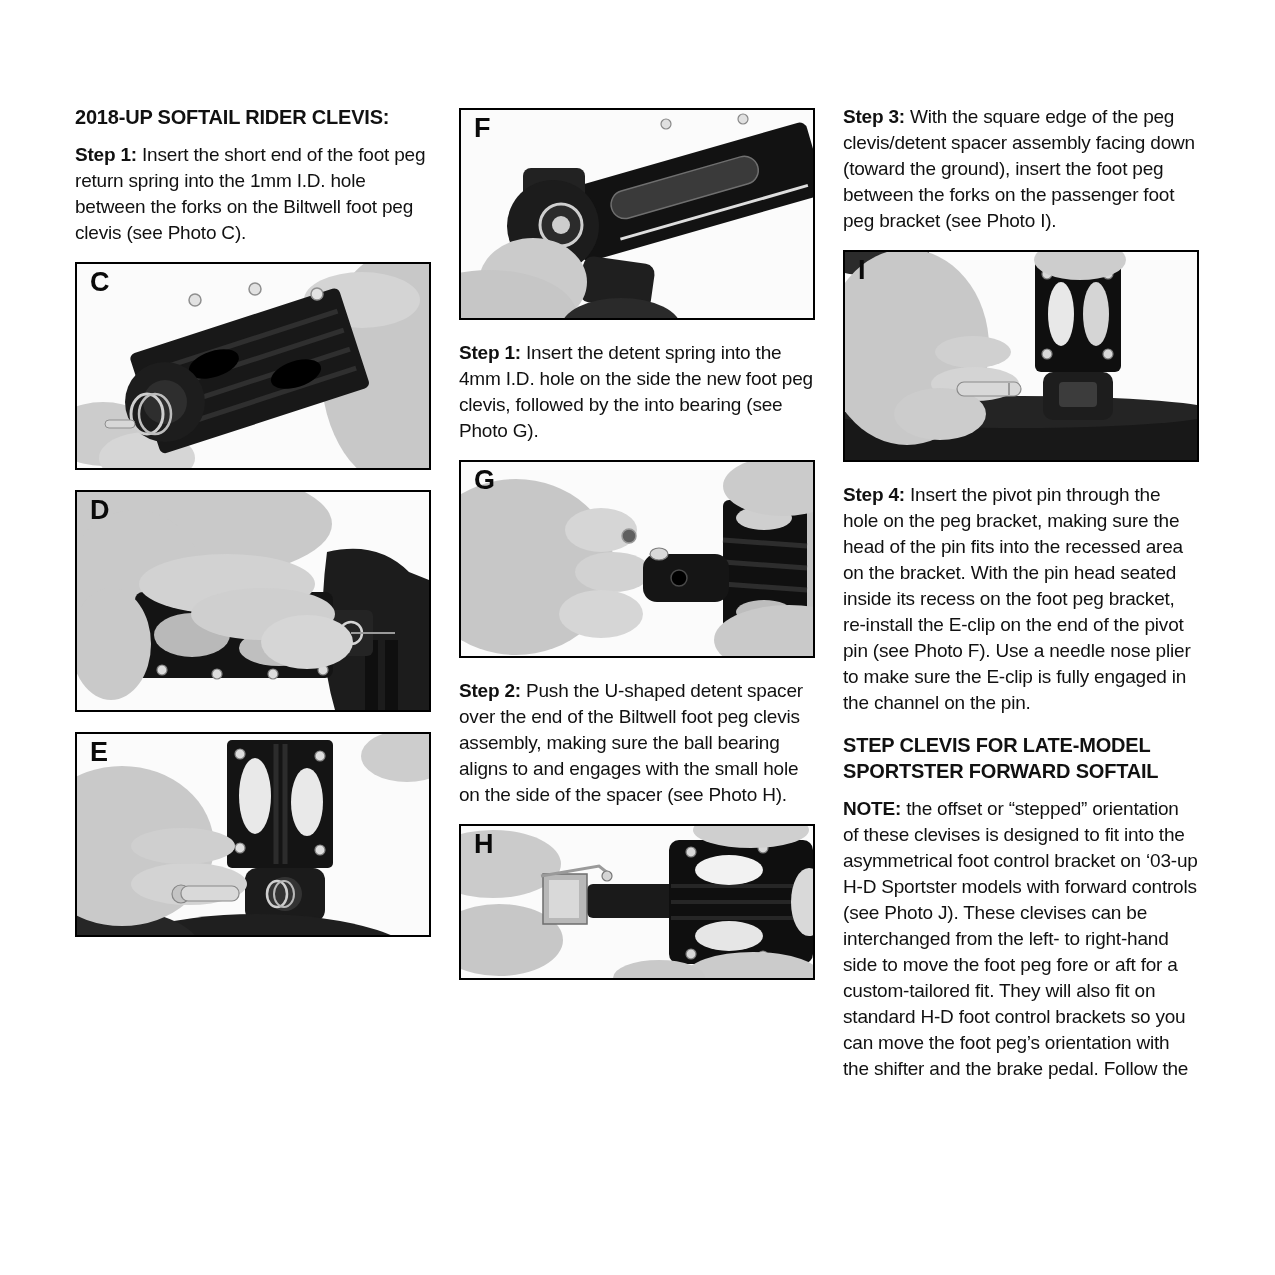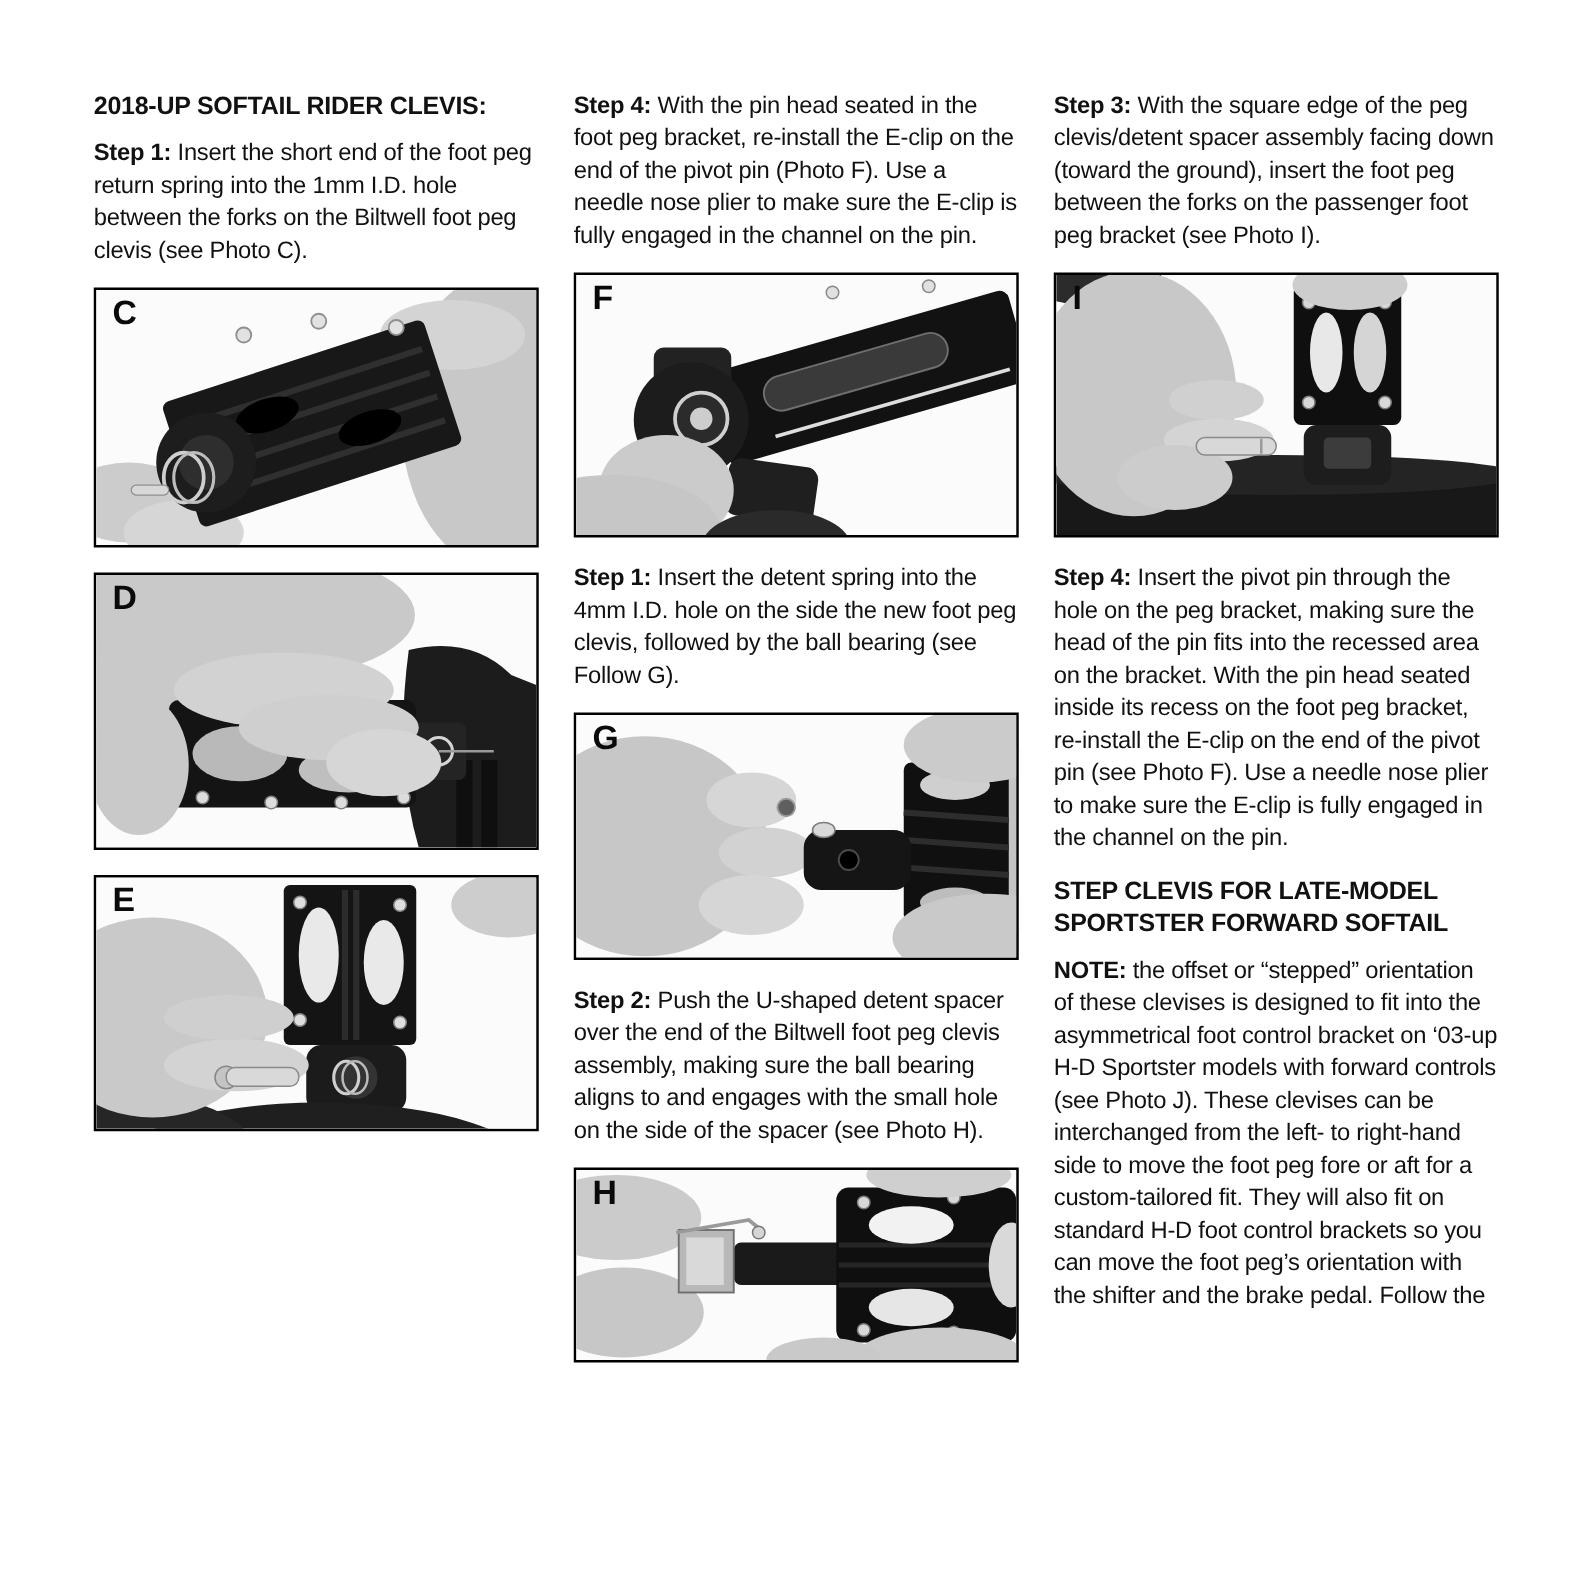--- a/index.html
+++ b/index.html
@@ -6,21 +6,21 @@
   html, body { margin: 0; padding: 0; }
   body {
     width: 1275px; height: 1275px;
     background: #ffffff;
     color: #111111;
     font-family: "Liberation Sans", sans-serif;
     overflow: hidden;
   }
   .page { position: relative; width: 1275px; height: 1275px; }
   .columns { display: flex; gap: 28px; padding: 72px 0 0 75px; }
-  .col { width: 356px; flex: 0 0 356px; }
+  .col { width: 356px; flex: 0 0 356px; margin-top: 32px; }
 
   h2.section-heading {
     font-size: 20px; line-height: 26px; font-weight: bold;
     letter-spacing: -0.2px; margin: 0 0 12px 0;
   }
   p.step {
     font-size: 19px; line-height: 26px; letter-spacing: -0.2px;
     margin: 0 0 16px 0;
   }
   p.step .lbl { font-weight: bold; }
@@ -130,21 +130,20 @@
           <ellipse cx="112" cy="150" rx="58" ry="21" fill="#d3d3d3"></ellipse>
           <ellipse cx="106" cy="112" rx="52" ry="18" fill="#cfcfcf"></ellipse>
           <circle cx="104" cy="160" r="9" fill="#c4c4c4" stroke="#868686" stroke-width="1.2"></circle>
           <rect x="104" y="152" width="58" height="15" rx="7" fill="#d9d9d9" stroke="#8a8a8a" stroke-width="1.2"></rect>
         </svg>
         <figcaption class="photo-label">E</figcaption>
       </figure>
     </div>
 
     <div class="col">
-      <p class="step"><span class="lbl">Step 4:</span><span> With the pin head seated in the foot peg bracket, re-install the E-clip on the end of the pivot pin (Photo F). Use a needle nose plier to make sure the E-clip is fully engaged in the channel on the pin.</span></p>
 
       <figure class="photo">
         <svg width="352" height="208" viewBox="0 0 352 208">
           <rect x="0" y="0" width="352" height="208" fill="#fbfbfb"></rect>
           <g transform="rotate(-16 230 85)">
             <rect x="108" y="45" width="252" height="76" rx="8" fill="#121212"></rect>
             <rect x="150" y="62" width="152" height="28" rx="14" fill="#3a3a3a" stroke="#6f6f6f" stroke-width="1.5"></rect>
             <line x1="150" y1="108" x2="345" y2="108" stroke="#dedede" stroke-width="3"></line>
           </g>
           <circle cx="205" cy="14" r="5" fill="#e0e0e0" stroke="#888888" stroke-width="1.2"></circle>
@@ -155,21 +154,21 @@
           <circle cx="100" cy="115" r="21" fill="#2b2b2b" stroke="#cfcfcf" stroke-width="3"></circle>
           <circle cx="100" cy="115" r="9" fill="#cdcdcd"></circle>
           <ellipse cx="72" cy="172" rx="54" ry="44" fill="#cbcbcb"></ellipse>
           <ellipse cx="28" cy="206" rx="88" ry="46" fill="#c6c6c6"></ellipse>
           <ellipse cx="160" cy="218" rx="60" ry="30" fill="#2a2a2a"></ellipse>
         </svg>
         <figcaption class="photo-label">F</figcaption>
       </figure>
 
 
-      <p class="step"><span class="lbl">Step 1:</span><span> Insert the detent spring into the 4mm I.D. hole on the side the new foot peg clevis, followed by the ball bearing (see Follow G).</span></p>
+      <p class="step"><span class="lbl">Step 1:</span><span> Insert the detent spring into the 4mm I.D. hole on the side the new foot peg clevis, followed by the into bearing (see Photo G).</span></p>
 
       <figure class="photo">
         <svg width="352" height="194" viewBox="0 0 352 194">
           <rect x="0" y="0" width="352" height="194" fill="#fbfbfb"></rect>
           <ellipse cx="352" cy="100" rx="30" ry="75" fill="#c4c4c4"></ellipse>
           <ellipse cx="55" cy="105" rx="98" ry="88" fill="#c7c7c7"></ellipse>
           <ellipse cx="140" cy="68" rx="36" ry="22" fill="#d6d6d6"></ellipse>
           <ellipse cx="152" cy="110" rx="38" ry="20" fill="#d2d2d2"></ellipse>
           <ellipse cx="140" cy="152" rx="42" ry="24" fill="#d6d6d6"></ellipse>
           <circle cx="168" cy="74" r="7" fill="#5f5f5f" stroke="#9a9a9a" stroke-width="1.5"></circle>

